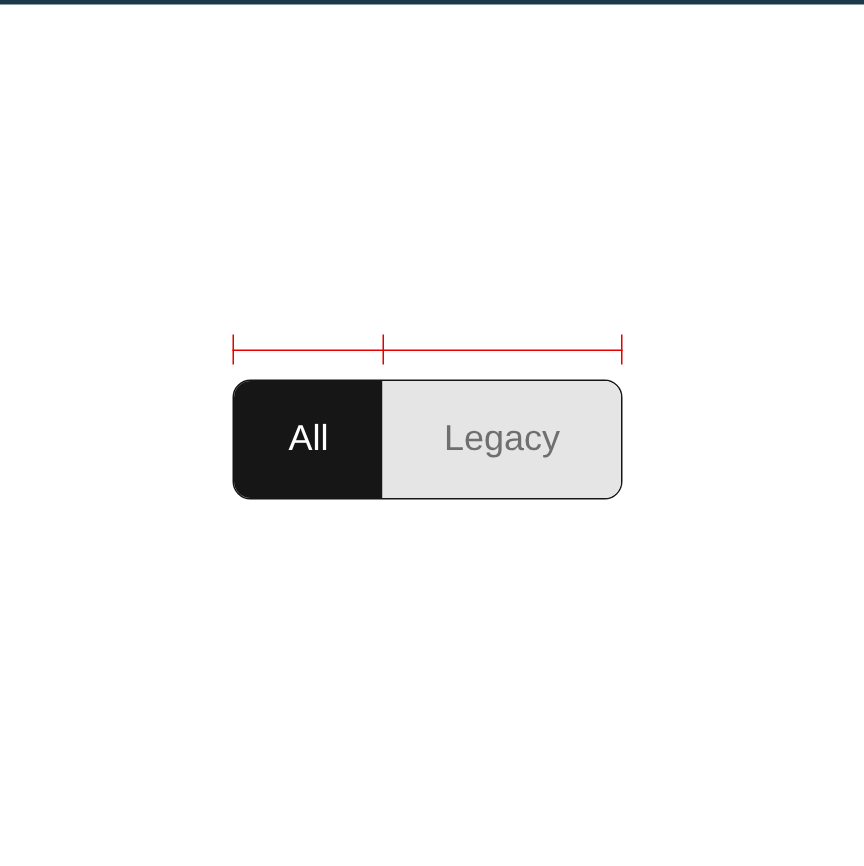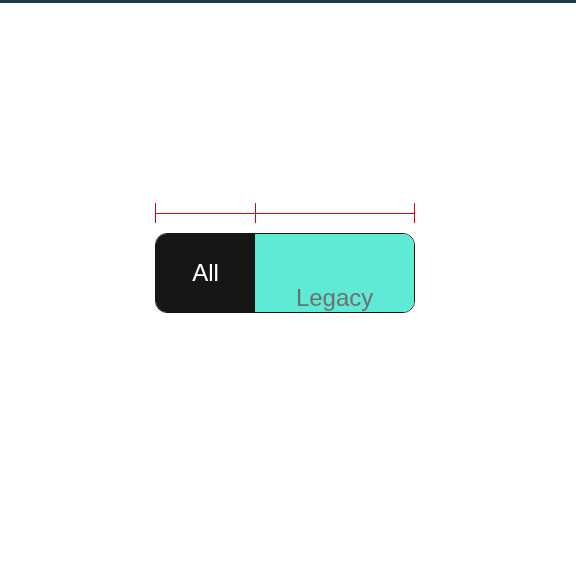--- a/index.html
+++ b/index.html
@@ -11,21 +11,21 @@
       width: 576px;
       height: 577px;
       background: #ffffff;
       border-top: 3px solid #1a3a4a;
       font-family: -apple-system, BlinkMacSystemFont, "Segoe UI", Helvetica, Arial, sans-serif;
       position: relative;
     }
     .container {
       position: absolute;
       left: 155px;
-      top: 200px;
+      top: 220px;
     }
     .ruler {
       position: relative;
       width: 260px;
       height: 20px;
       margin-bottom: 10px;
     }
     .ruler-line {
       position: absolute;
       top: 10px;
@@ -61,24 +61,23 @@
       user-select: none;
     }
     .seg-active {
       width: 100px;
       background: #161616;
       color: #ffffff;
       font-weight: 400;
     }
     .seg-inactive {
       width: 160px;
-      background: #5eead4;
+      background: #e5e5e5;
       color: #6f6f6f;
       font-weight: 400;
-      align-items: flex-end;
     }
   </style>
 </head>
 <body>
 
 <div class="container">
   <div class="ruler">
     <div class="ruler-line"></div>
     <div class="ruler-tick tick-left"></div>
     <div class="ruler-tick tick-mid"></div>

